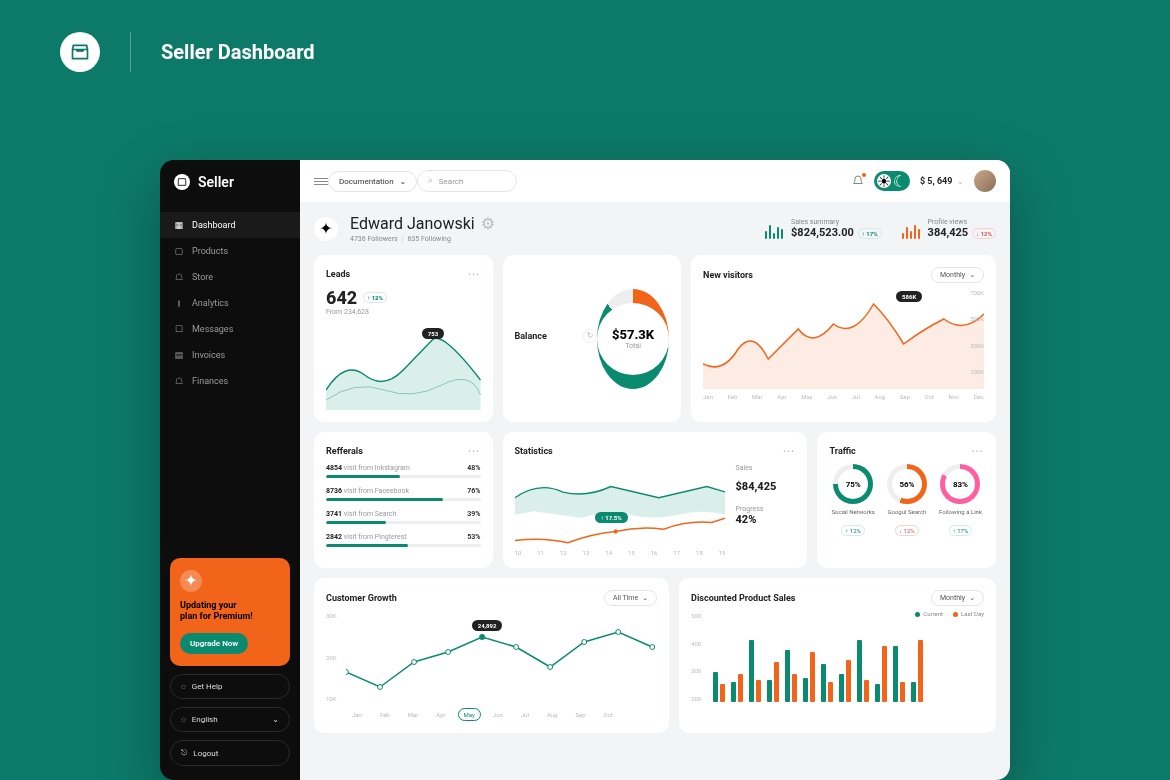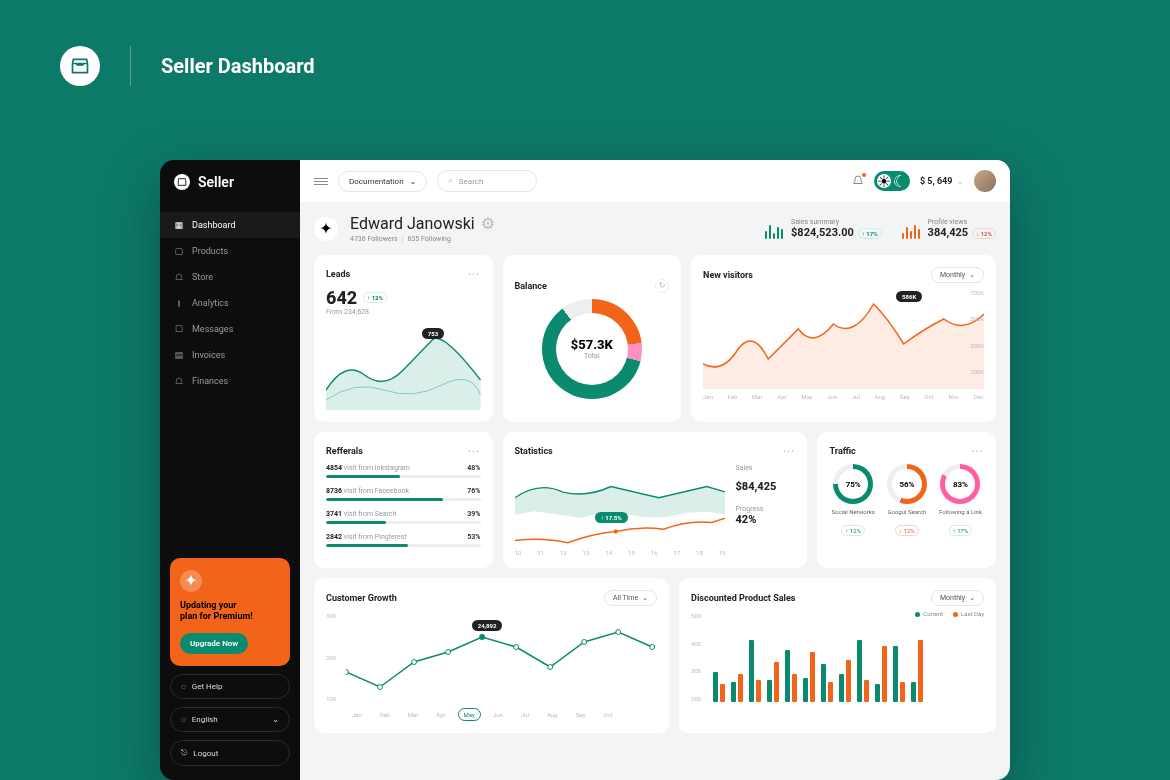--- a/index.html
+++ b/index.html
@@ -1,19 +1,19 @@
 <!DOCTYPE html>
 <html><head>
 <meta charset="utf-8">
 <style>
 * { margin: 0; padding: 0; box-sizing: border-box; font-family: -apple-system, BlinkMacSystemFont, "Segoe UI", Roboto, sans-serif; }
 body { background: #0d7a69; width: 1170px; height: 780px; overflow: hidden; }
 
 
-.outer-header { display: flex; align-items: center; justify-content: space-between; padding: 46px 60px; }
+.outer-header { display: flex; align-items: center; justify-content: space-between; padding: 32px 60px; }
 .outer-left { display: flex; align-items: center; gap: 30px; }
 .brand-icon { width: 40px; height: 40px; border-radius: 50%; background: #fff; display: flex; align-items: center; justify-content: center; }
 .brand-divider { width: 1px; height: 40px; background: rgba(255,255,255,0.3); }
 .brand-title { font-size: 20px; font-weight: 700; color: #fff; }
 .outer-right { display: flex; gap: 16px; }
 .tool-badge { width: 40px; height: 40px; border-radius: 50%; background: #fff; display: flex; align-items: center; justify-content: center; }
 
 
 .app { position: absolute; left: 160px; top: 160px; width: 850px; height: 620px; border-radius: 14px; overflow: hidden; display: flex; box-shadow: 0 20px 60px rgba(0,0,0,0.3); }
 
@@ -29,21 +29,21 @@
 .sidebar-bottom { margin-top: auto; padding: 0 10px; display: flex; flex-direction: column; gap: 8px; }
 .premium-card { background: #f26419; border-radius: 10px; padding: 12px 10px; }
 .premium-icon { width: 22px; height: 22px; border-radius: 50%; background: rgba(255,255,255,0.25); display: flex; align-items: center; justify-content: center; margin-bottom: 8px; }
 .premium-txt { font-size: 9px; font-weight: 700; color: #000; line-height: 1.3; margin-bottom: 8px; }
 .premium-btn { background: #0a8a6f; color: #fff; border: none; border-radius: 14px; padding: 6px 10px; font-size: 8px; font-weight: 600; cursor: pointer; }
 .pill-btn { border: 1px solid #2a2a2a; border-radius: 16px; padding: 7px 10px; display: flex; align-items: center; gap: 6px; font-size: 8px; color: #ddd; cursor: pointer; }
 .pill-btn .chev { margin-left: auto; }
 
 
 .main { flex: 1; background: #f2f4f6; display: flex; flex-direction: column; overflow: hidden; }
-.topbar { background: #fff; display: flex; align-items: center; padding: 10px 14px; gap: 10px; }
+.topbar { background: #fff; display: flex; align-items: center; padding: 10px 14px; gap: 0; }
 .burger { width: 14px; display: flex; flex-direction: column; gap: 2px; cursor: pointer; }
 .burger span { height: 1px; background: #888; }
 .doc-pill { border: 1px solid #e5e5e5; border-radius: 14px; padding: 5px 10px; font-size: 8px; color: #333; display: flex; align-items: center; gap: 6px; cursor: pointer; }
 .search-pill { border: 1px solid #e5e5e5; border-radius: 14px; padding: 5px 10px; font-size: 8px; color: #999; display: flex; align-items: center; gap: 6px; width: 100px; }
 .topbar-right { margin-left: auto; display: flex; align-items: center; gap: 10px; }
 .bell { width: 12px; height: 12px; position: relative; cursor: pointer; }
 .bell::after { content: ''; position: absolute; top: -2px; right: -2px; width: 4px; height: 4px; background: #f26419; border-radius: 50%; }
 .theme-pill { background: #0a8a6f; border-radius: 12px; padding: 3px; display: flex; align-items: center; gap: 2px; }
 .theme-sun { width: 14px; height: 14px; background: #fff; border-radius: 50%; display: flex; align-items: center; justify-content: center; }
 .theme-moon { width: 14px; height: 14px; display: flex; align-items: center; justify-content: center; color: #fff; }
@@ -77,21 +77,21 @@
 .card-title { font-size: 9px; font-weight: 700; color: #222; }
 .more { color: #bbb; font-size: 12px; cursor: pointer; letter-spacing: 1px; }
 .period-pill { border: 1px solid #e5e5e5; border-radius: 10px; padding: 3px 8px; font-size: 7px; color: #555; display: flex; align-items: center; gap: 4px; cursor: pointer; }
 
 
 .leads .big { font-size: 18px; font-weight: 800; color: #222; display: flex; align-items: center; gap: 6px; }
 .leads .from { font-size: 7px; color: #999; }
 .leads-chart { margin-top: 4px; height: 90px; position: relative; }
 
 
-.balance { display: flex; flex-direction: column; align-items: center; justify-content: center; }
+.balance { display: flex; flex-direction: row; align-items: center; justify-content: center; }
 .donut { width: 100px; height: 100px; border-radius: 50%; background: conic-gradient(#f26419 0 23%, #ff8fc5 23% 29%, #0a8a6f 29% 90%, #eee 90% 100%); display: flex; align-items: center; justify-content: center; }
 .donut-inner { width: 72px; height: 72px; border-radius: 50%; background: #fff; display: flex; flex-direction: column; align-items: center; justify-content: center; }
 .donut-val { font-size: 13px; font-weight: 800; }
 .donut-lbl { font-size: 7px; color: #999; }
 .refresh { width: 14px; height: 14px; border: 1px solid #eee; border-radius: 50%; display: flex; align-items: center; justify-content: center; font-size: 8px; color: #bbb; cursor: pointer; }
 
 
 .visitors-chart { height: 100px; position: relative; }
 .axis-y { position: absolute; right: 0; top: 0; bottom: 14px; display: flex; flex-direction: column; justify-content: space-between; font-size: 6px; color: #bbb; }
 .axis-x { display: flex; justify-content: space-between; font-size: 6px; color: #bbb; margin-top: 4px; }

